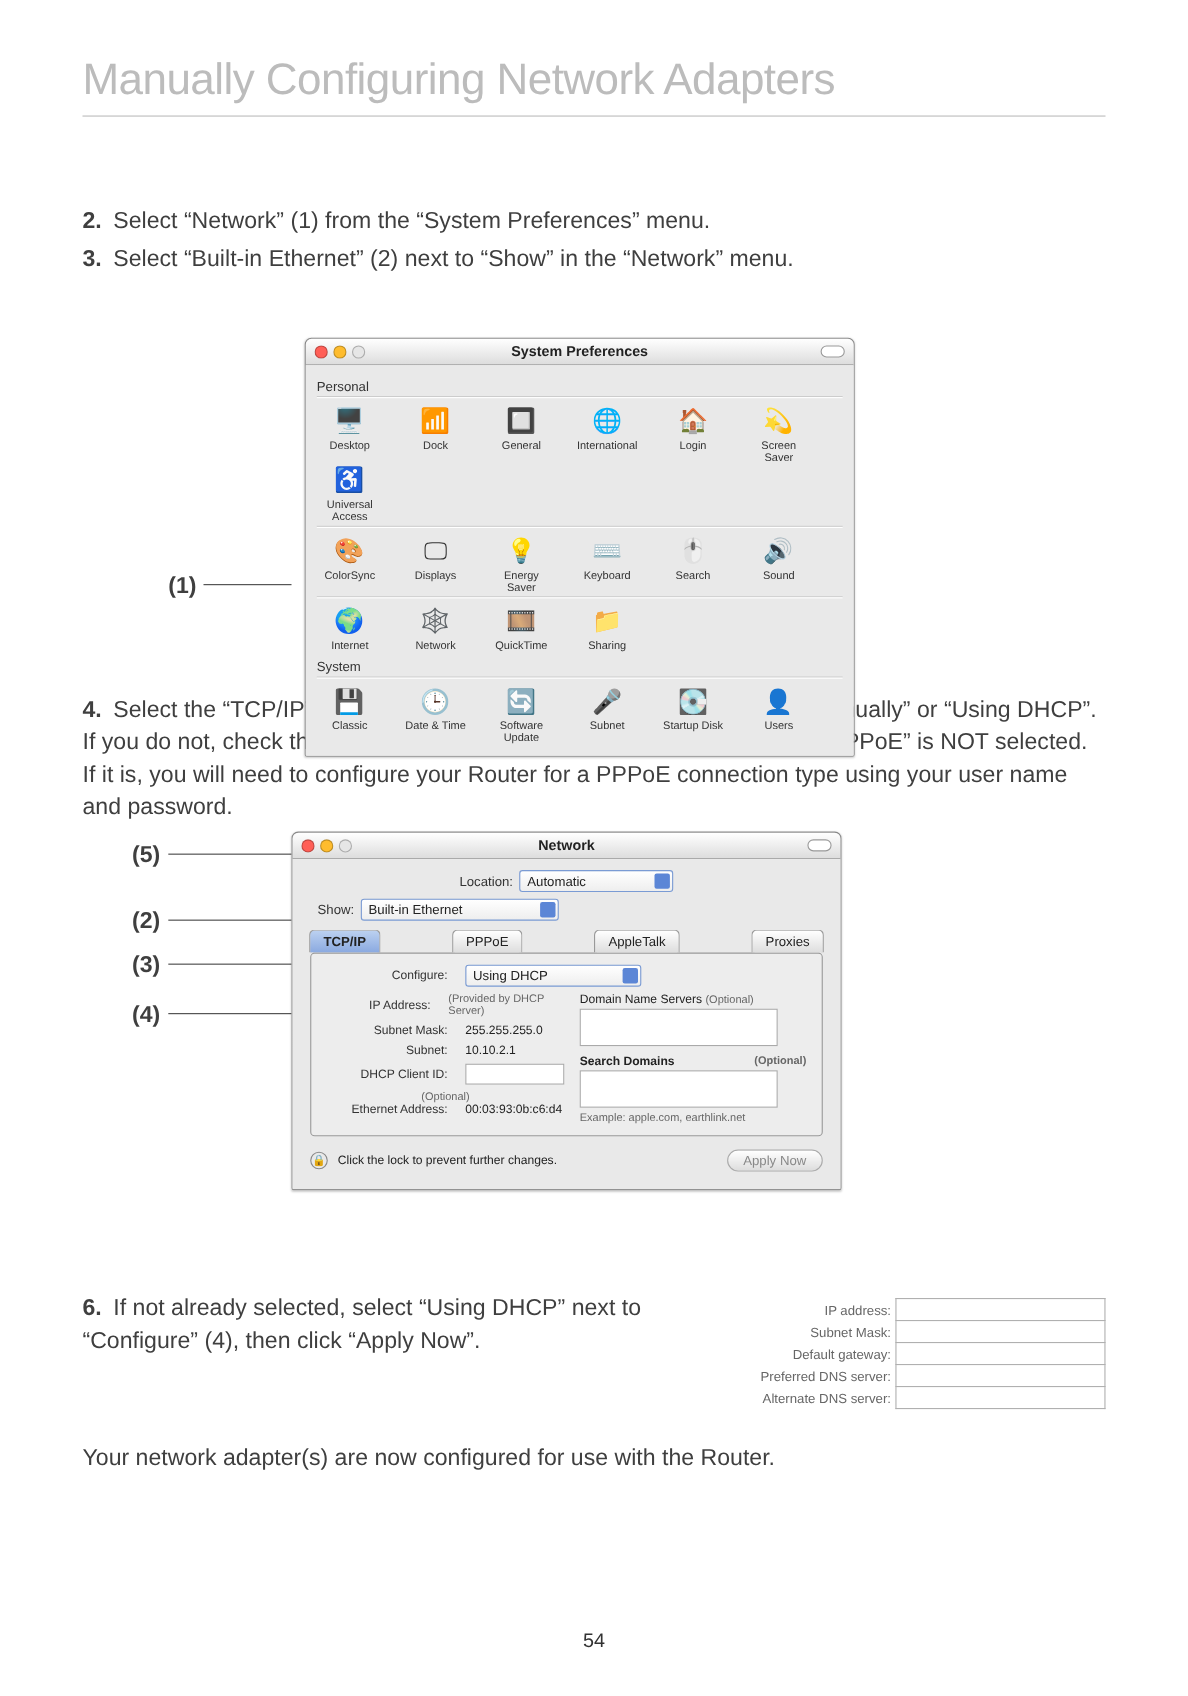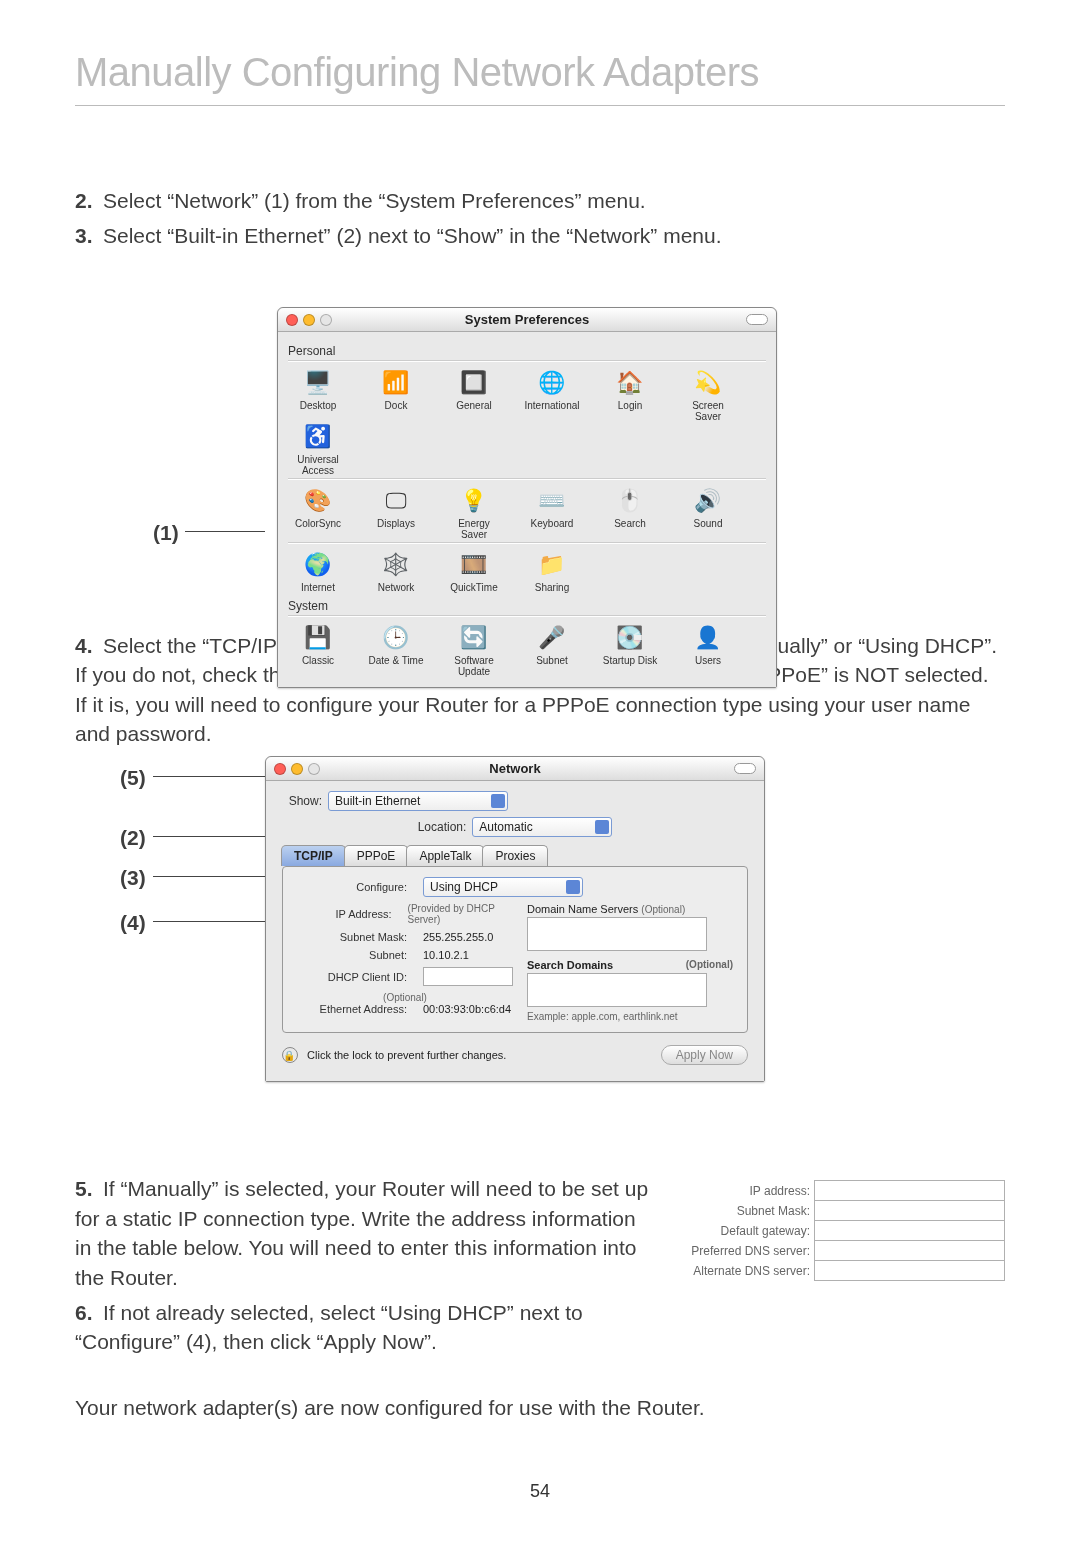--- a/index.html
+++ b/index.html
@@ -81,21 +81,21 @@
     font-size: 12px;
     position:relative;
     min-width: 100px;
     text-align:left;
   }
   .combo::after{
     content:"";
     position:absolute; right:2px; top:2px; bottom:2px; width:14px;
     background:#5c86d6; border-radius:2px;
   }
-  .tabs { display:flex; gap:0; justify-content:flex-start; margin: 8px 0 0 0;}
+  .tabs { display:flex; gap:0; justify-content:space-between; margin: 8px 0 0 0;}
   .tab {
     background: linear-gradient(#fff,#ddd);
     border:1px solid #999; border-bottom:none;
     border-radius: 5px 5px 0 0;
     padding: 3px 12px; font-size:12px; margin: 0 -1px;
   }
   .tab.active { background: linear-gradient(#bcd1f0,#8aa9e0); font-weight:600;}
   .panel {
     border:1px solid #999; background:#ededed; border-radius:4px;
     padding: 10px 14px; font-size: 11px;
@@ -203,27 +203,27 @@
     <div class="titlebar">
       <div class="traffic">
         <span class="dot red"></span>
         <span class="dot yel"></span>
         <span class="dot grn"></span>
       </div>
       <span>Network</span>
       <span class="pill"></span>
     </div>
     <div class="net-body">
+      <div class="form-row" style="justify-content:center;">
+        <label style="width:auto;">Location:</label>
+        <span class="combo" style="min-width:140px;">Automatic</span>
+      </div>
       <div class="form-row">
         <label style="width:40px;">Show:</label>
         <span class="combo" style="min-width:180px;">Built-in Ethernet</span>
-      </div>
-      <div class="form-row" style="justify-content:center;">
-        <label style="width:auto;">Location:</label>
-        <span class="combo" style="min-width:140px;">Automatic</span>
       </div>
       <div class="tabs">
         <div class="tab active">TCP/IP</div>
         <div class="tab">PPPoE</div>
         <div class="tab">AppleTalk</div>
         <div class="tab">Proxies</div>
       </div>
       <div class="panel">
         <div class="kv">
           <label>Configure:</label>
@@ -274,21 +274,20 @@
           <span>Click the lock to prevent further changes.</span>
         </span>
         <button class="btn">Apply Now</button>
       </div>
     </div>
   </div>
 </div>
 
 <div style="display:flex; gap:30px; align-items:flex-start;">
   <div style="flex:1;">
-    <p class="step"><span class="num">5.</span><span>If “Manually” is selected, your Router will need to be set up for a static IP connection type. Write the address information in the table below. You will need to enter this information into the Router.</span></p>
     <p class="step"><span class="num">6.</span><span>If not already selected, select “Using DHCP” next to “Configure” (4), then click “Apply Now”.</span></p>
   </div>
   <table class="ip-table" style="margin-top:6px;">
     <tbody>
         <tr>
           <td class="lbl">IP address:</td>
           <td class="field"></td>
         </tr>
     <tr>
           <td class="lbl">Subnet Mask:</td>

